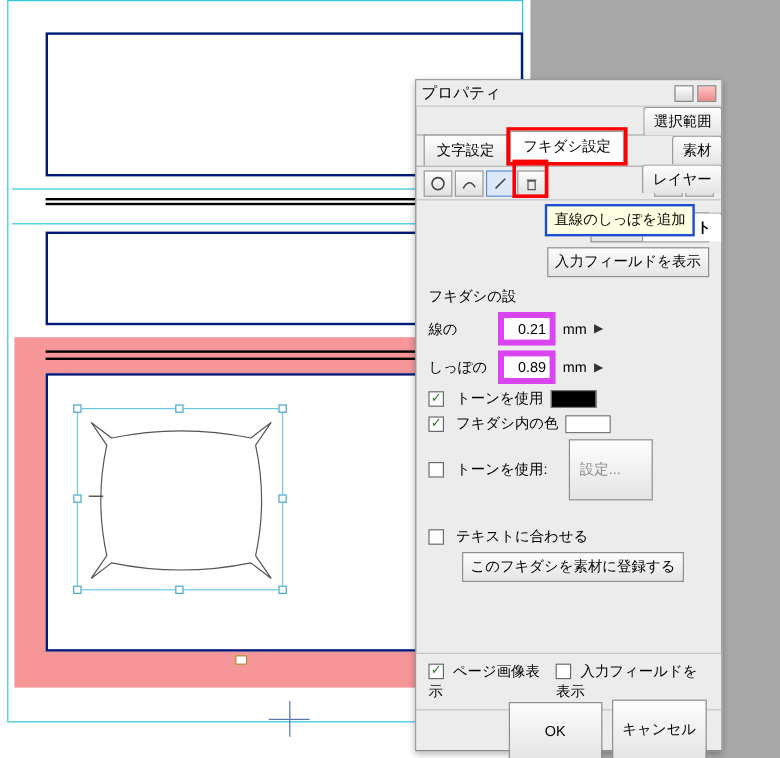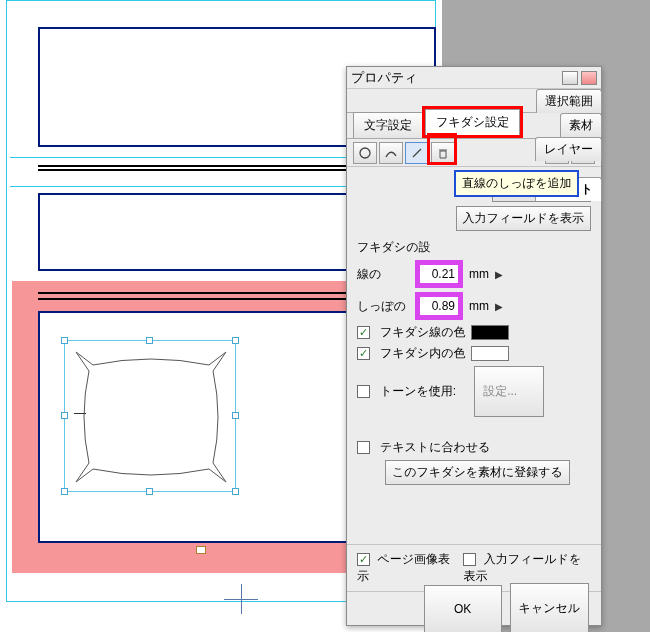--- a/index.html
+++ b/index.html
@@ -250,21 +250,21 @@
     </div>
     <div class="field-row">
       <span class="field-label">しっぽの</span>
       <span class="num-input">0.89</span>
       <span class="unit">mm</span>
       <span class="spin">▶</span>
     </div>
 
     <div class="field-row">
       <span class="chk checked"></span>
-      <span>フキダシ線の色</span>
+      <span>トーンを使用</span>
       <span class="swatch swatch-black"></span>
     </div>
     <div class="field-row">
       <span class="chk checked"></span>
       <span>フキダシ内の色</span>
       <span class="swatch swatch-white"></span>
     </div>
     <div class="field-row">
       <span class="chk"></span>
       <span>トーンを使用:</span>

